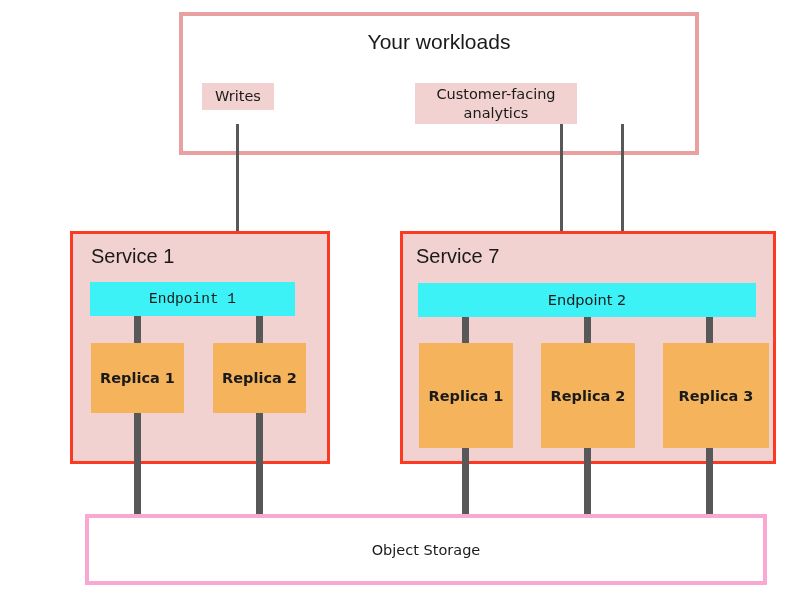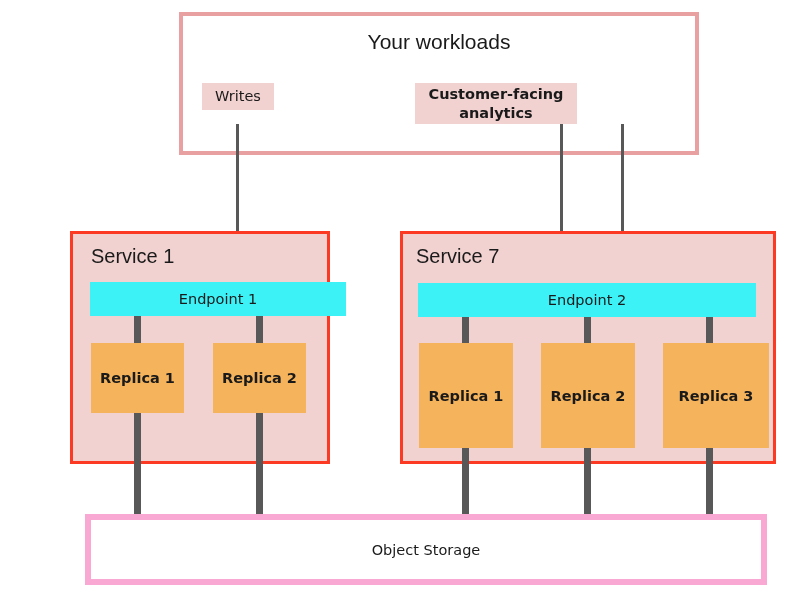--- a/index.html
+++ b/index.html
@@ -40,21 +40,21 @@
     background: #f2d2d0;
     color: #1a1a1a;
     font-size: 14.5px;
     display: flex;
     align-items: center;
     justify-content: center;
     text-align: center;
     line-height: 1.25;
   }
   .chip-writes  { left: 170px; top: 83px; width: 72px;  height: 27px; }
-  .chip-cfa     { left: 383px; top: 83px; width: 162px; height: 41px; font-weight: bold; }
+  .chip-cfa     { left: 383px; top: 83px; width: 162px; height: 41px; }
   .chip-adhoc   { left: 551px; top: 83px; width: 92px;  height: 41px; }
 
   
   .arrow-line {
     width: 3px;
     background: #585858;
   }
   .arrow-head {
     width: 0; height: 0;
     border-left: 9px solid transparent;
@@ -81,21 +81,21 @@
 
   
   .endpoint {
     background: #3cf2f7;
     color: #1a1a1a;
     font-size: 14.5px;
     display: flex;
     align-items: center;
     justify-content: center;
   }
-  .ep1 { left: 58px;  top: 282px; width: 256px; height: 34px; }
+  .ep1 { left: 58px;  top: 282px; width: 205px; height: 34px; font-family: Liberation Mono, monospace; }
   .ep2 { left: 386px; top: 283px; width: 338px; height: 34px; }
 
   
   .replica {
     background: #f5b45c;
     color: #1a1a1a;
     font-size: 14.5px;
     display: flex;
     align-items: center;
     justify-content: center;
@@ -105,21 +105,21 @@
   
   .pipe {
     width: 7px;
     background: #585858;
   }
 
   
   .objstore {
     left: 53px; top: 514px;
     width: 682px; height: 71px;
-    border: 6px solid #f9a8d4;
+    border: 4px solid #f9a8d4;
     background: #ffffff;
     color: #1a1a1a;
     font-size: 14.5px;
     display: flex;
     align-items: center;
     justify-content: center;
   }
 </style>
 </head>
 <body>

